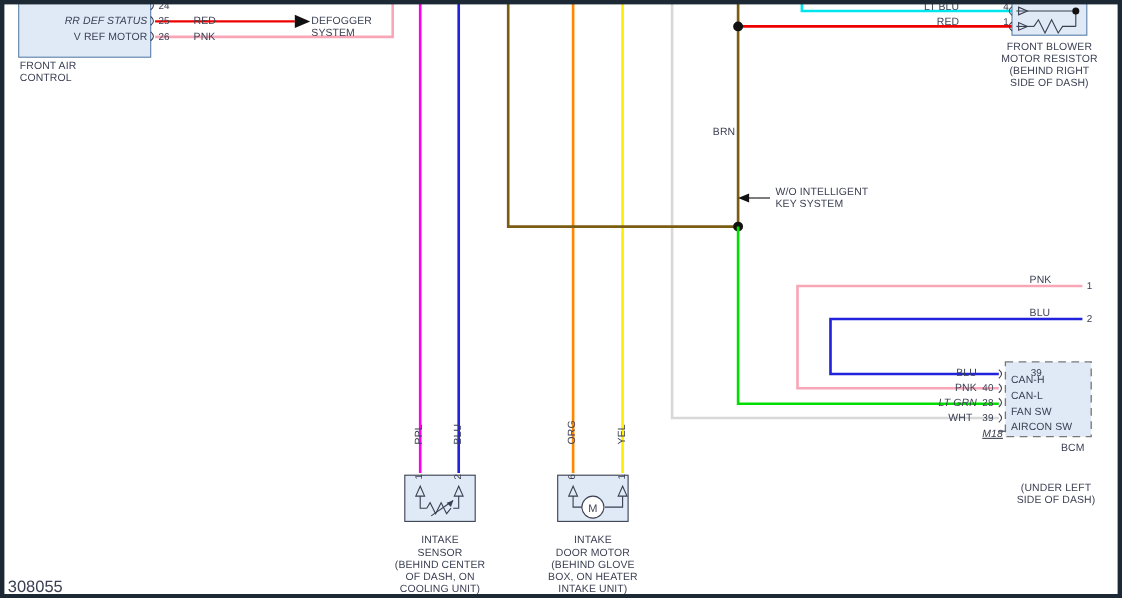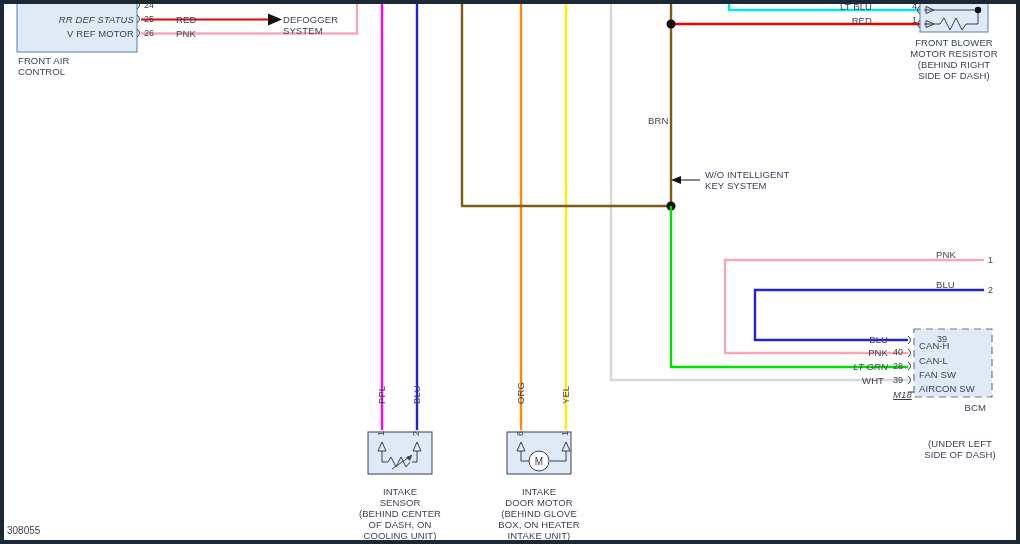--- a/index.html
+++ b/index.html
@@ -30,21 +30,21 @@
   .lbl.pin{font-size:9px;color:#3a3f52;}
   .lbl.vert{
     transform-origin:0 0;
     transform:rotate(-90deg);
   }
   .lbl.ctr{text-align:center;}
   .lbl.right{text-align:right;}
   .lbl.ul{text-decoration:underline;font-style:italic;}
   #idnum{
     position:absolute;left:7px;top:525px;
-    font-size:10px;color:#3a3f52;
+    font-size:15px;color:#3a3f52;
     font-family:"Liberation Sans", sans-serif;
   }
 </style>
 </head>
 <body>
 
 <div id="page">
 
   <svg id="svg-layer" viewBox="0 0 1020 544" width="1020" height="544" xmlns="http://www.w3.org/2000/svg">
 

